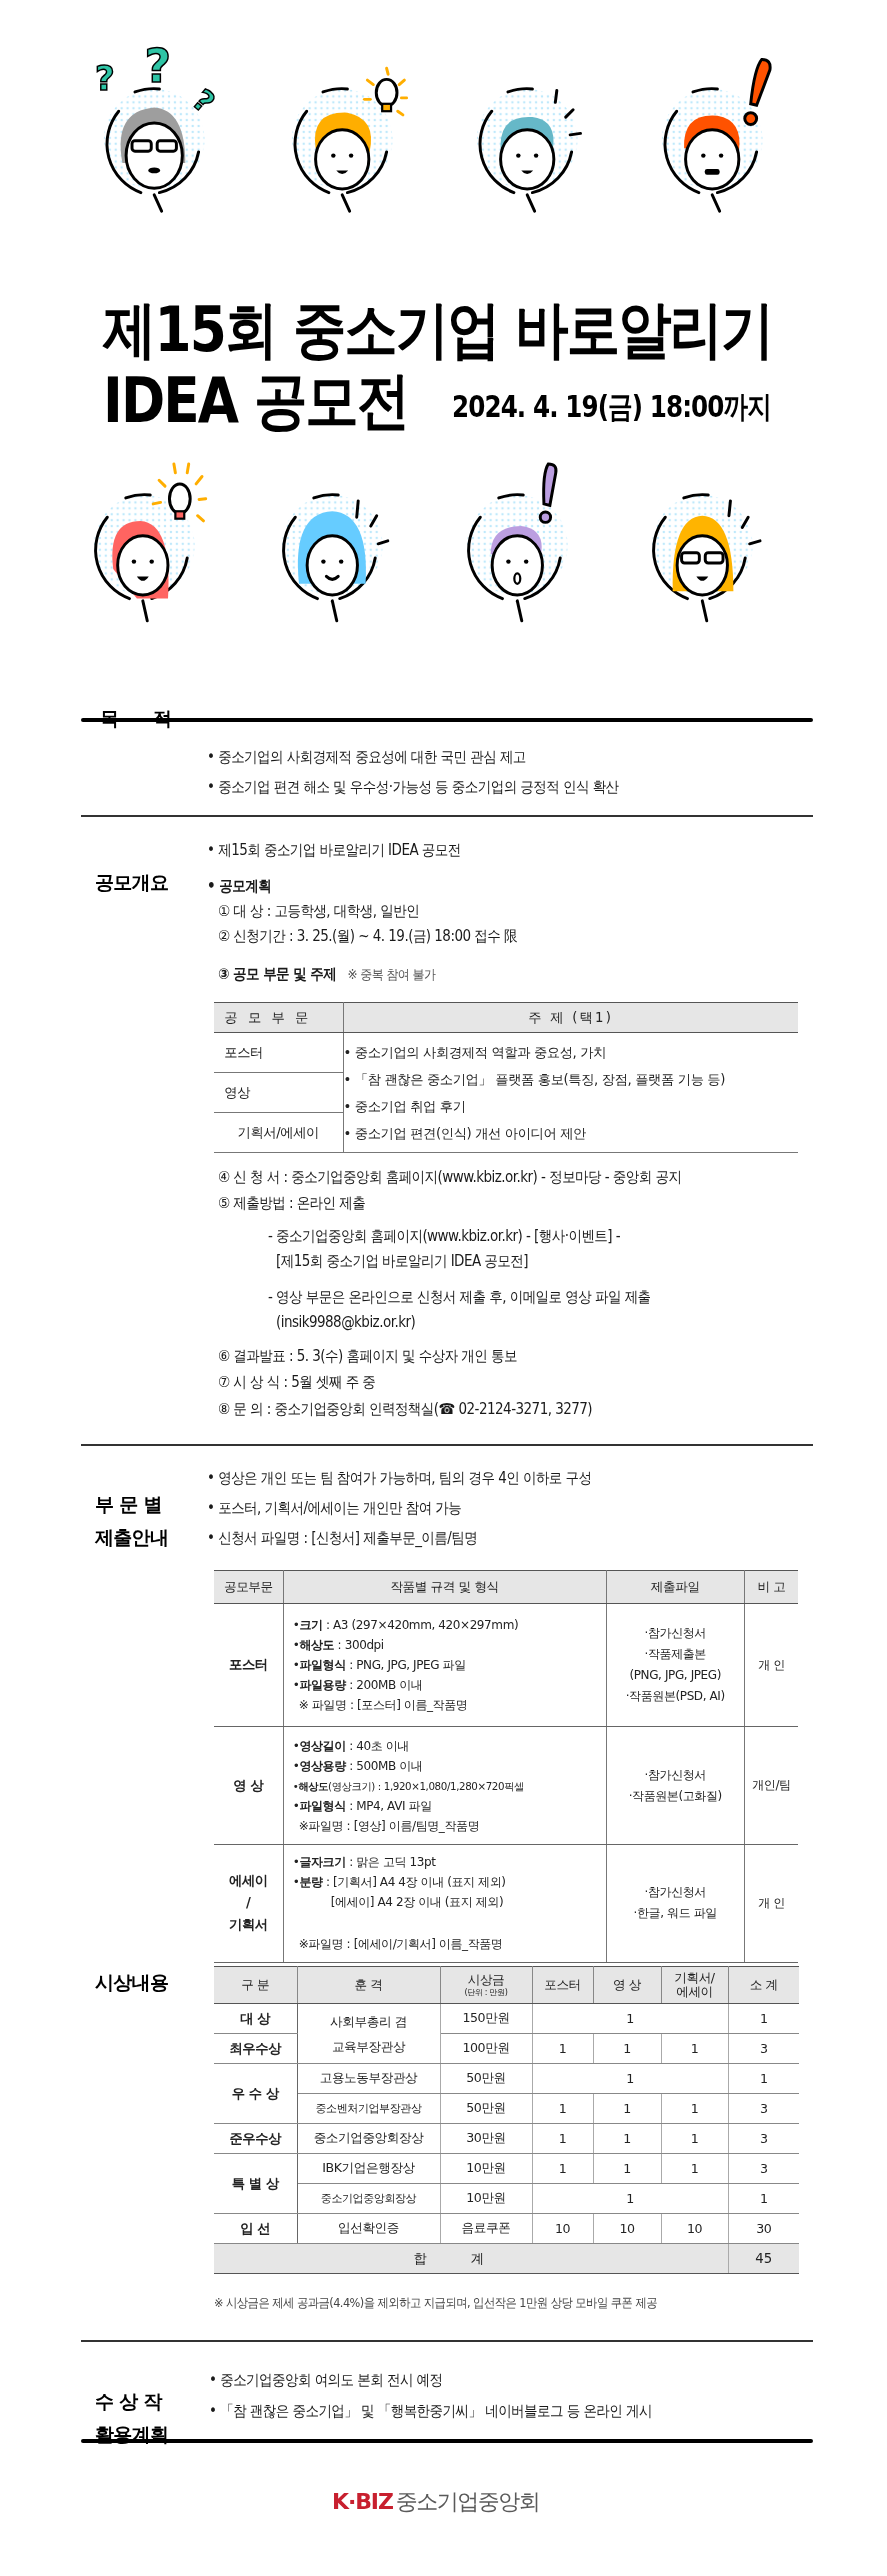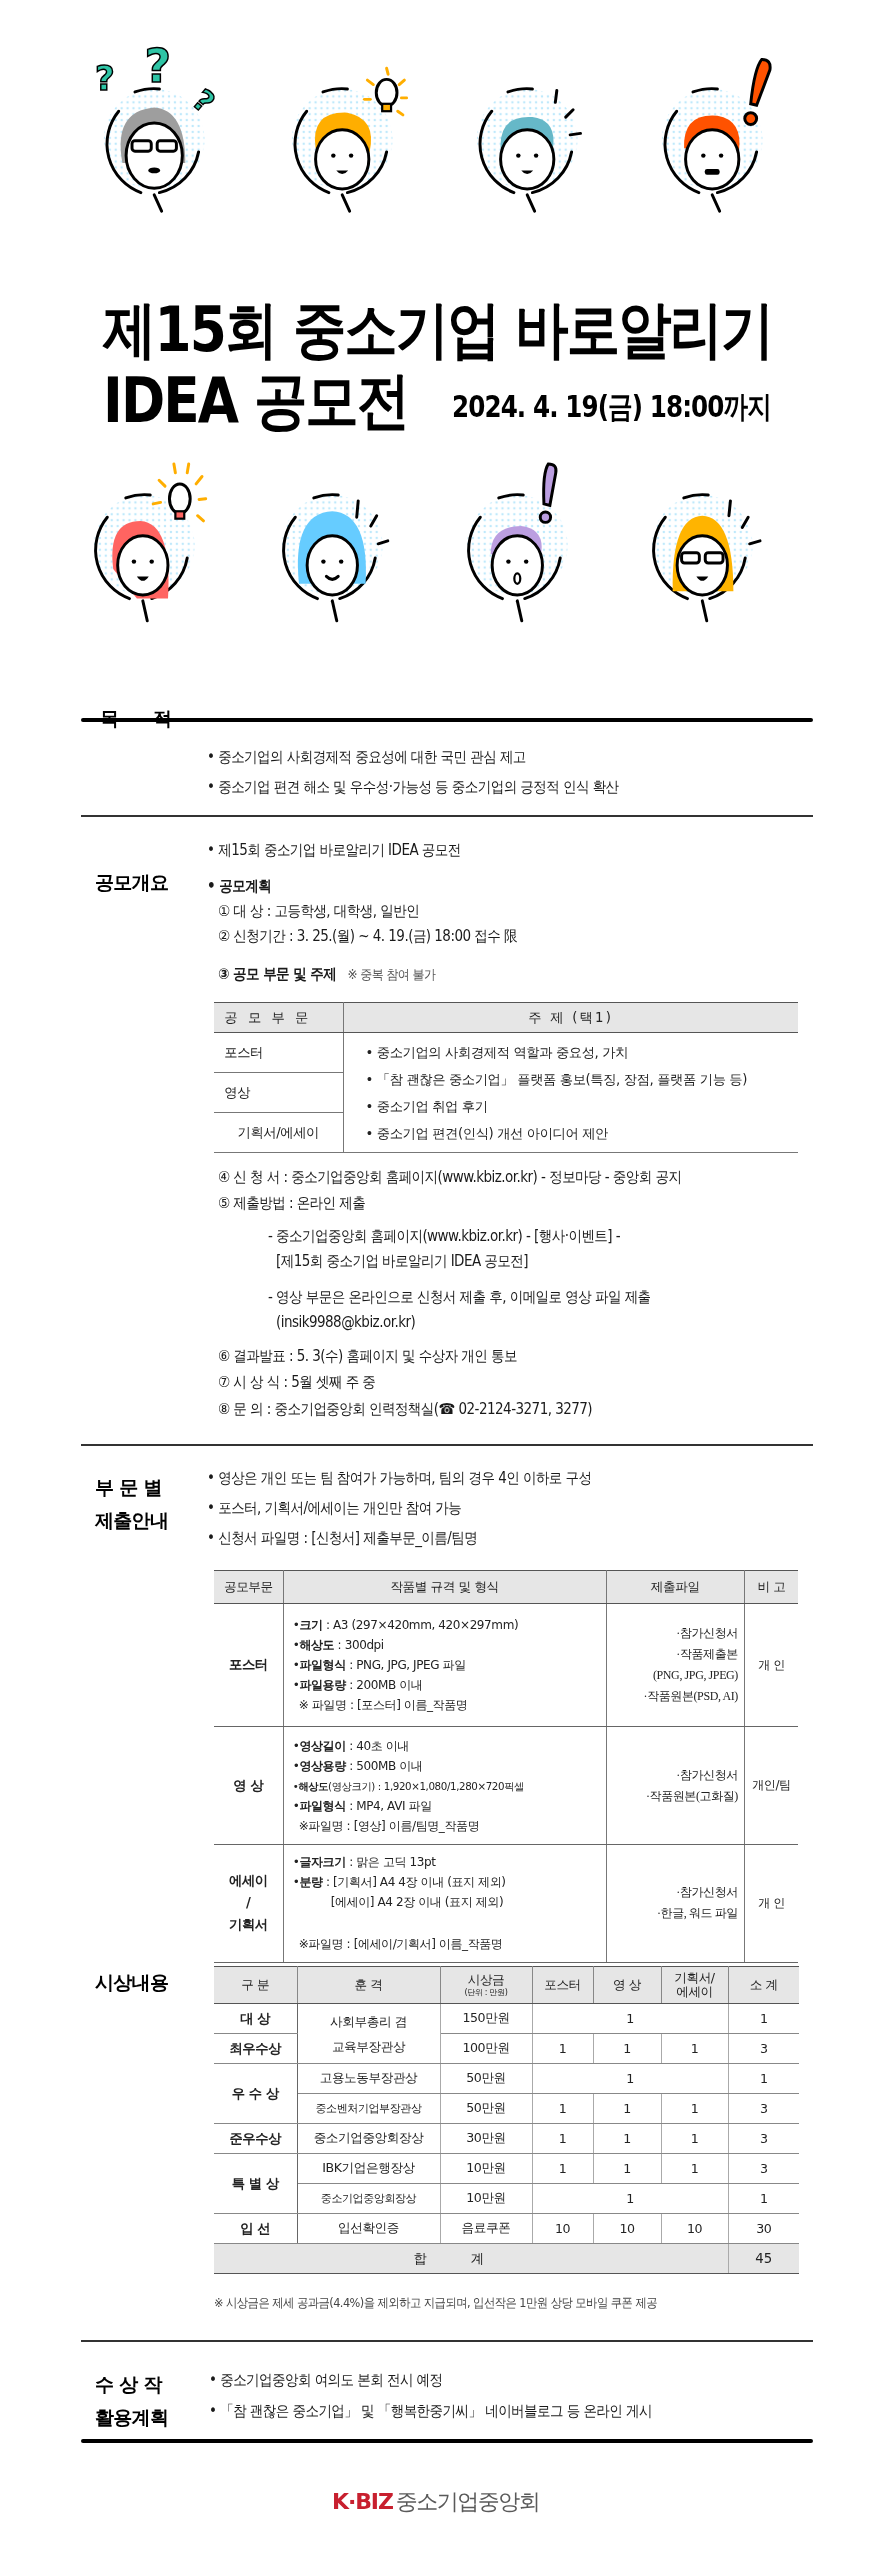--- a/index.html
+++ b/index.html
@@ -43,53 +43,53 @@
   
   .rule-thick { position: absolute; left: 81px; width: 732px; height: 4.4px; background: #000; border-radius: 2.2px; }
   .rule-thin { position: absolute; left: 81px; width: 732px; height: 1.5px; background: #333; }
 
   
   .sec-label {
     position: absolute; left: 95px;
     font-weight: bold; font-size: 19px; color: #000;
     line-height: 1.5; letter-spacing: -0.7px;
   }
-  .sec-label.two-line { line-height: 33px; }
+  .sec-label.two-line { line-height: 33px; margin-top: 17px; }
   .txt {
     position: absolute; font-size: 15px; color: #1a1a1a;
     white-space: nowrap; letter-spacing: -0.6px; line-height: 1.2;
     transform: scaleX(0.9); transform-origin: left top;
   }
   .txt.bold { font-weight: bold; }
   .txt.gray { color: #444; }
   .bullet::before { content: "• "; }
 
   
   table { border-collapse: collapse; position: absolute; font-size: 13.3px; color: #222; }
   td, th { font-weight: normal; text-align: center; vertical-align: middle; letter-spacing: -0.4px; }
 
   
   .t1 { left: 214px; top: 1002px; width: 584px; }
   .t1 th { background: #e6e6e6; height: 30px; border-top: 1.5px solid #555; border-bottom: 1.1px solid #555; font-size: 13.3px; }
   .t1 td { height: 40px; border-bottom: 1.1px solid #777; }
   .t1 .c1 { width: 129px; border-right: 1.1px solid #777; text-align: justify; text-align-last: justify; padding: 0 10.3px; }
-  .t1 .topics { text-align: left; padding-left: 22px; line-height: 27px; }
+  .t1 .topics { text-align: left; padding-left: 0; line-height: 27px; }
   .t1 .topics div::before { content: "• "; }
 
   
   .t2 { left: 214px; top: 1570px; width: 584px; font-size: 12px; }
   .t2 th { background: #e6e6e6; height: 33px; border-top: 1.5px solid #555; border-bottom: 1.1px solid #555; border-right: 1.1px solid #777; font-size: 12.6px; }
   .t2 th:last-child { border-right: none; }
   .t2 td { border-bottom: 1.1px solid #666; border-right: 1.1px solid #777; padding: 7.4px 6px; }
   .t2 td:last-child { border-right: none; }
   .t2 .cat { width: 53px; font-weight: bold; font-size: 13.3px; }
   .t2 .spec { width: 171px; text-align: left; line-height: 20px; padding-left: 9px; }
   .t2 .spec b { font-weight: bold; }
   .t2 .spec .li::before { content: "•"; }
-  .t2 .files { width: 106px; text-align: right; line-height: 21px; font-family: Liberation Serif, serif; }
+  .t2 .files { width: 106px; text-align: center; line-height: 21px; }
   .t2 .note { width: 41px; }
 
   
   .t3 { left: 214px; top: 1966px; width: 585px; font-size: 12.6px; }
   .t3 th { background: #e6e6e6; height: 37px; border-top: 1.5px solid #555; border-bottom: 1.1px solid #555; border-right: 1.1px solid #888; font-size: 12.6px; line-height: 1.15; }
   .t3 th:last-child { border-right: none; }
   .t3 th small { font-size: 8.1px; display: block; }
   .t3 td { height: 30px; border-bottom: 1.1px solid #888; border-right: 1.1px solid #aaa; }
   .t3 td:last-child { border-right: none; }
   .t3 td.grp { font-weight: bold; font-size: 13.3px; border-right: 1.1px solid #666; }

